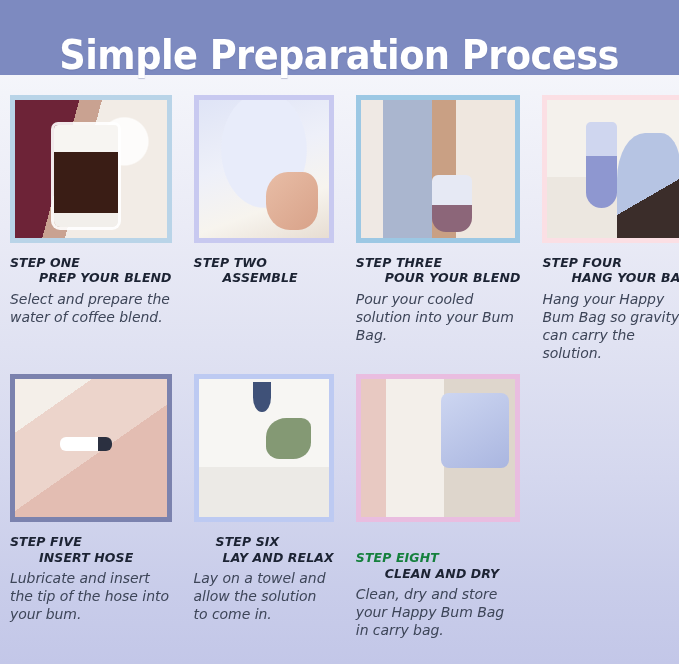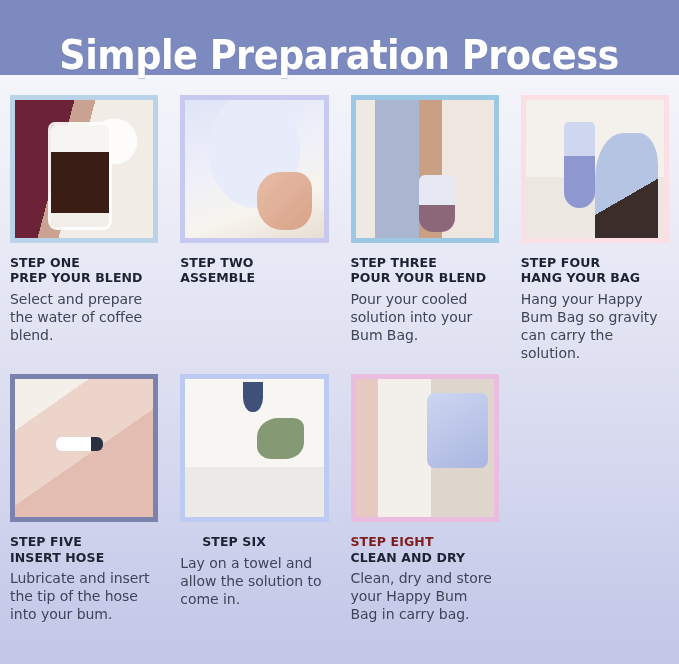--- a/index.html
+++ b/index.html
@@ -49,20 +49,21 @@
     padding: 20px 10px 8px 10px;
     display: grid;
     grid-template-columns: repeat(4, 1fr);
     column-gap: 22px;
     row-gap: 12px;
   }
 
   .step-card {
     display: flex;
     flex-direction: column;
+    font-style: italic;
   }
 
   .photo-frame {
     width: 100%;
     height: 148px;
     border: 5px solid #b9d4e8;
     background: #ffffff;
     overflow: hidden;
     position: relative;
     flex: 0 0 auto;
@@ -187,20 +188,21 @@
     white-space: nowrap;
   }
   .step-name {
     font-family: "DejaVu Sans", sans-serif;
     font-weight: bold;
     font-size: 12.5px;
     color: #1c2333;
     letter-spacing: 0.1px;
     line-height: 1.22;
     white-space: nowrap;
+    margin-left: 29px;
   }
   .step-desc {
     margin-top: 4px;
     font-family: "DejaVu Sans", sans-serif;
     font-size: 14px;
     color: #3d4558;
     line-height: 1.30;
     letter-spacing: -0.05px;
   }
 </style>
@@ -266,29 +268,30 @@
       <div class="step-desc" style="color: rgb(61, 69, 88);">Lubricate and insert the tip of the hose into your bum.</div>
     </div>
   </div>
 
   <div class="step-card">
     <div class="photo-frame" style="border-color: rgb(189, 202, 242);">
       <div class="photo ph-relax"></div>
     </div>
     <div class="step-text">
       <div class="step-num" style="color: rgb(28, 35, 51); margin-left: 22px;">STEP SIX</div>
+      <div class="step-name" style="color: rgb(28, 35, 51);">LAY AND RELAX</div>
       <div class="step-desc" style="color: rgb(61, 69, 88);">Lay on a towel and allow the solution to come in.</div>
     </div>
   </div>
 
 
   <div class="step-card">
     <div class="photo-frame" style="border-color: rgb(233, 189, 224);">
       <div class="photo ph-clean"></div>
     </div>
     <div class="step-text">
-      <div class="step-num" style="color: #7f1d1d;">STEP EIGHT</div>
+      <div class="step-num" style="color: #15803d; margin-top: 16px;">STEP EIGHT</div>
       <div class="step-name" style="color: rgb(28, 35, 51);">CLEAN AND DRY</div>
       <div class="step-desc" style="color: rgb(61, 69, 88);">Clean, dry and store your Happy Bum Bag in carry bag.</div>
     </div>
   </div>
 
 </div>
 
 </body></html>

